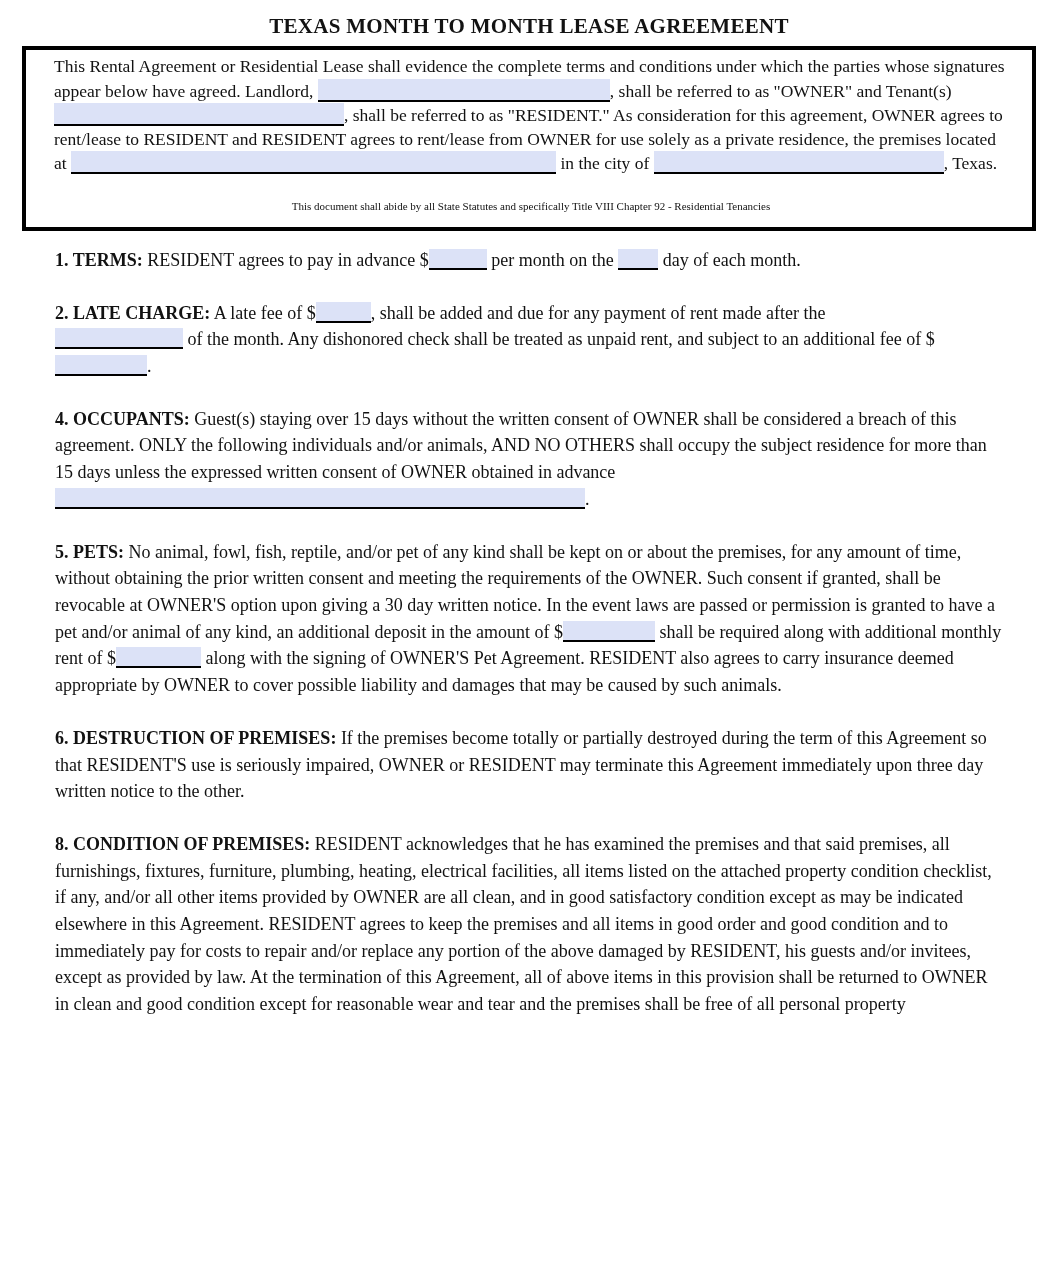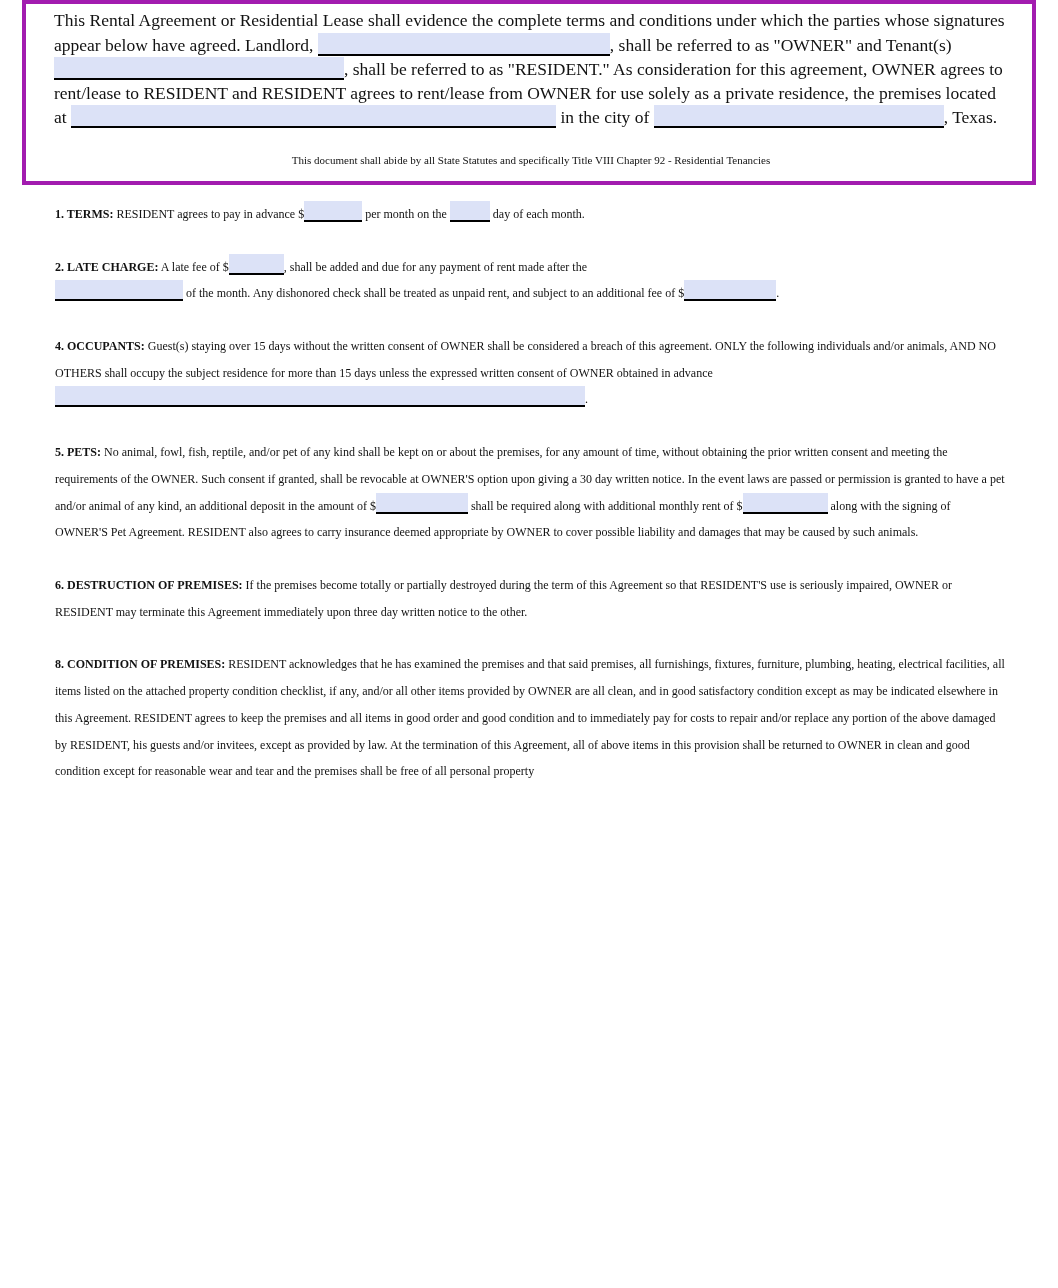--- a/index.html
+++ b/index.html
@@ -16,60 +16,61 @@
   .title {
     font-size: 21px;
     line-height: 26px;
     font-weight: 700;
     text-align: center;
     margin: 13px 0 7px 0;
     letter-spacing: 0.3px;
   }
   .intro-box {
     margin: 0 22px;
-    border: 4px solid #a21caf;
+    border: 4px solid #000000;
     padding: 5px 24px 10px 28px;
   }
   .intro-text {
     margin: 0;
     font-size: 17.5px;
     line-height: 23.6px;
   }
   .statute {
     margin: 19px 0 0 0;
     font-size: 11px;
     line-height: 22px;
     text-align: center;
   }
   .sections {
     margin: 16px 53px 0 55px;
   }
   .section {
     margin: 0 0 26px 0;
-    font-size: 12px;
+    font-size: 18px;
     line-height: 26.7px;
   }
   .sec-head { font-weight: 700; }
   .blank {
     display: inline-block;
     background: var(--field-bg, #dce2f7);
     border-bottom: 2px solid #000000;
     height: 19px;
     vertical-align: -4px;
   }
   .intro-text .blank {
     height: 21px;
     vertical-align: -5px;
   }
 </style>
 </head>
 <body>
 
 <div class="page">
 
+  <h1 class="title">TEXAS MONTH TO MONTH LEASE AGREEMEENT</h1>
 
   <div class="intro-box">
     <p class="intro-text"><span class="run">This Rental Agreement or Residential Lease shall evidence the complete terms and conditions under which the parties whose signatures appear below have agreed. Landlord, </span><span class="blank" style="width: 292px;"></span><span class="run">, shall be referred to as "OWNER" and Tenant(s) </span><span class="blank" style="width: 290px;"></span><span class="run">, shall be referred to as "RESIDENT." As consideration for this agreement, OWNER agrees to rent/lease to RESIDENT and RESIDENT agrees to rent/lease from OWNER for use solely as a private residence, the premises located at </span><span class="blank" style="width: 485px;"></span><span class="run"> in the city of </span><span class="blank" style="width: 290px;"></span><span class="run">, Texas.</span></p>
     <p class="statute">This document shall abide by all State Statutes and specifically Title VIII Chapter 92 - Residential Tenancies</p>
   </div>
 
   <div class="sections">
     <p class="section"><span class="sec-head">1. TERMS:</span><span class="run"> RESIDENT agrees to pay in advance $</span><span class="blank" style="width: 58px;"></span><span class="run"> per month on the </span><span class="blank" style="width: 40px;"></span><span class="run"> day of each month.</span></p>
     <p class="section"><span class="sec-head">2. LATE CHARGE:</span><span class="run"> A late fee of $</span><span class="blank" style="width: 55px;"></span><span class="run">, shall be added and due for any payment of rent made after the </span><br><span class="blank" style="width: 128px;"></span><span class="run"> of the month. Any dishonored check shall be treated as unpaid rent, and subject to an additional fee of $</span><span class="blank" style="width: 92px;"></span><span class="run">.</span></p>
     <p class="section"><span class="sec-head">4. OCCUPANTS:</span><span class="run"> Guest(s) staying over 15 days without the written consent of OWNER shall be considered a breach of this agreement. ONLY the following individuals and/or animals, AND NO OTHERS shall occupy the subject residence for more than 15 days unless the expressed written consent of OWNER obtained in advance </span><br><span class="blank" style="width: 530px;"></span><span class="run">.</span></p>

